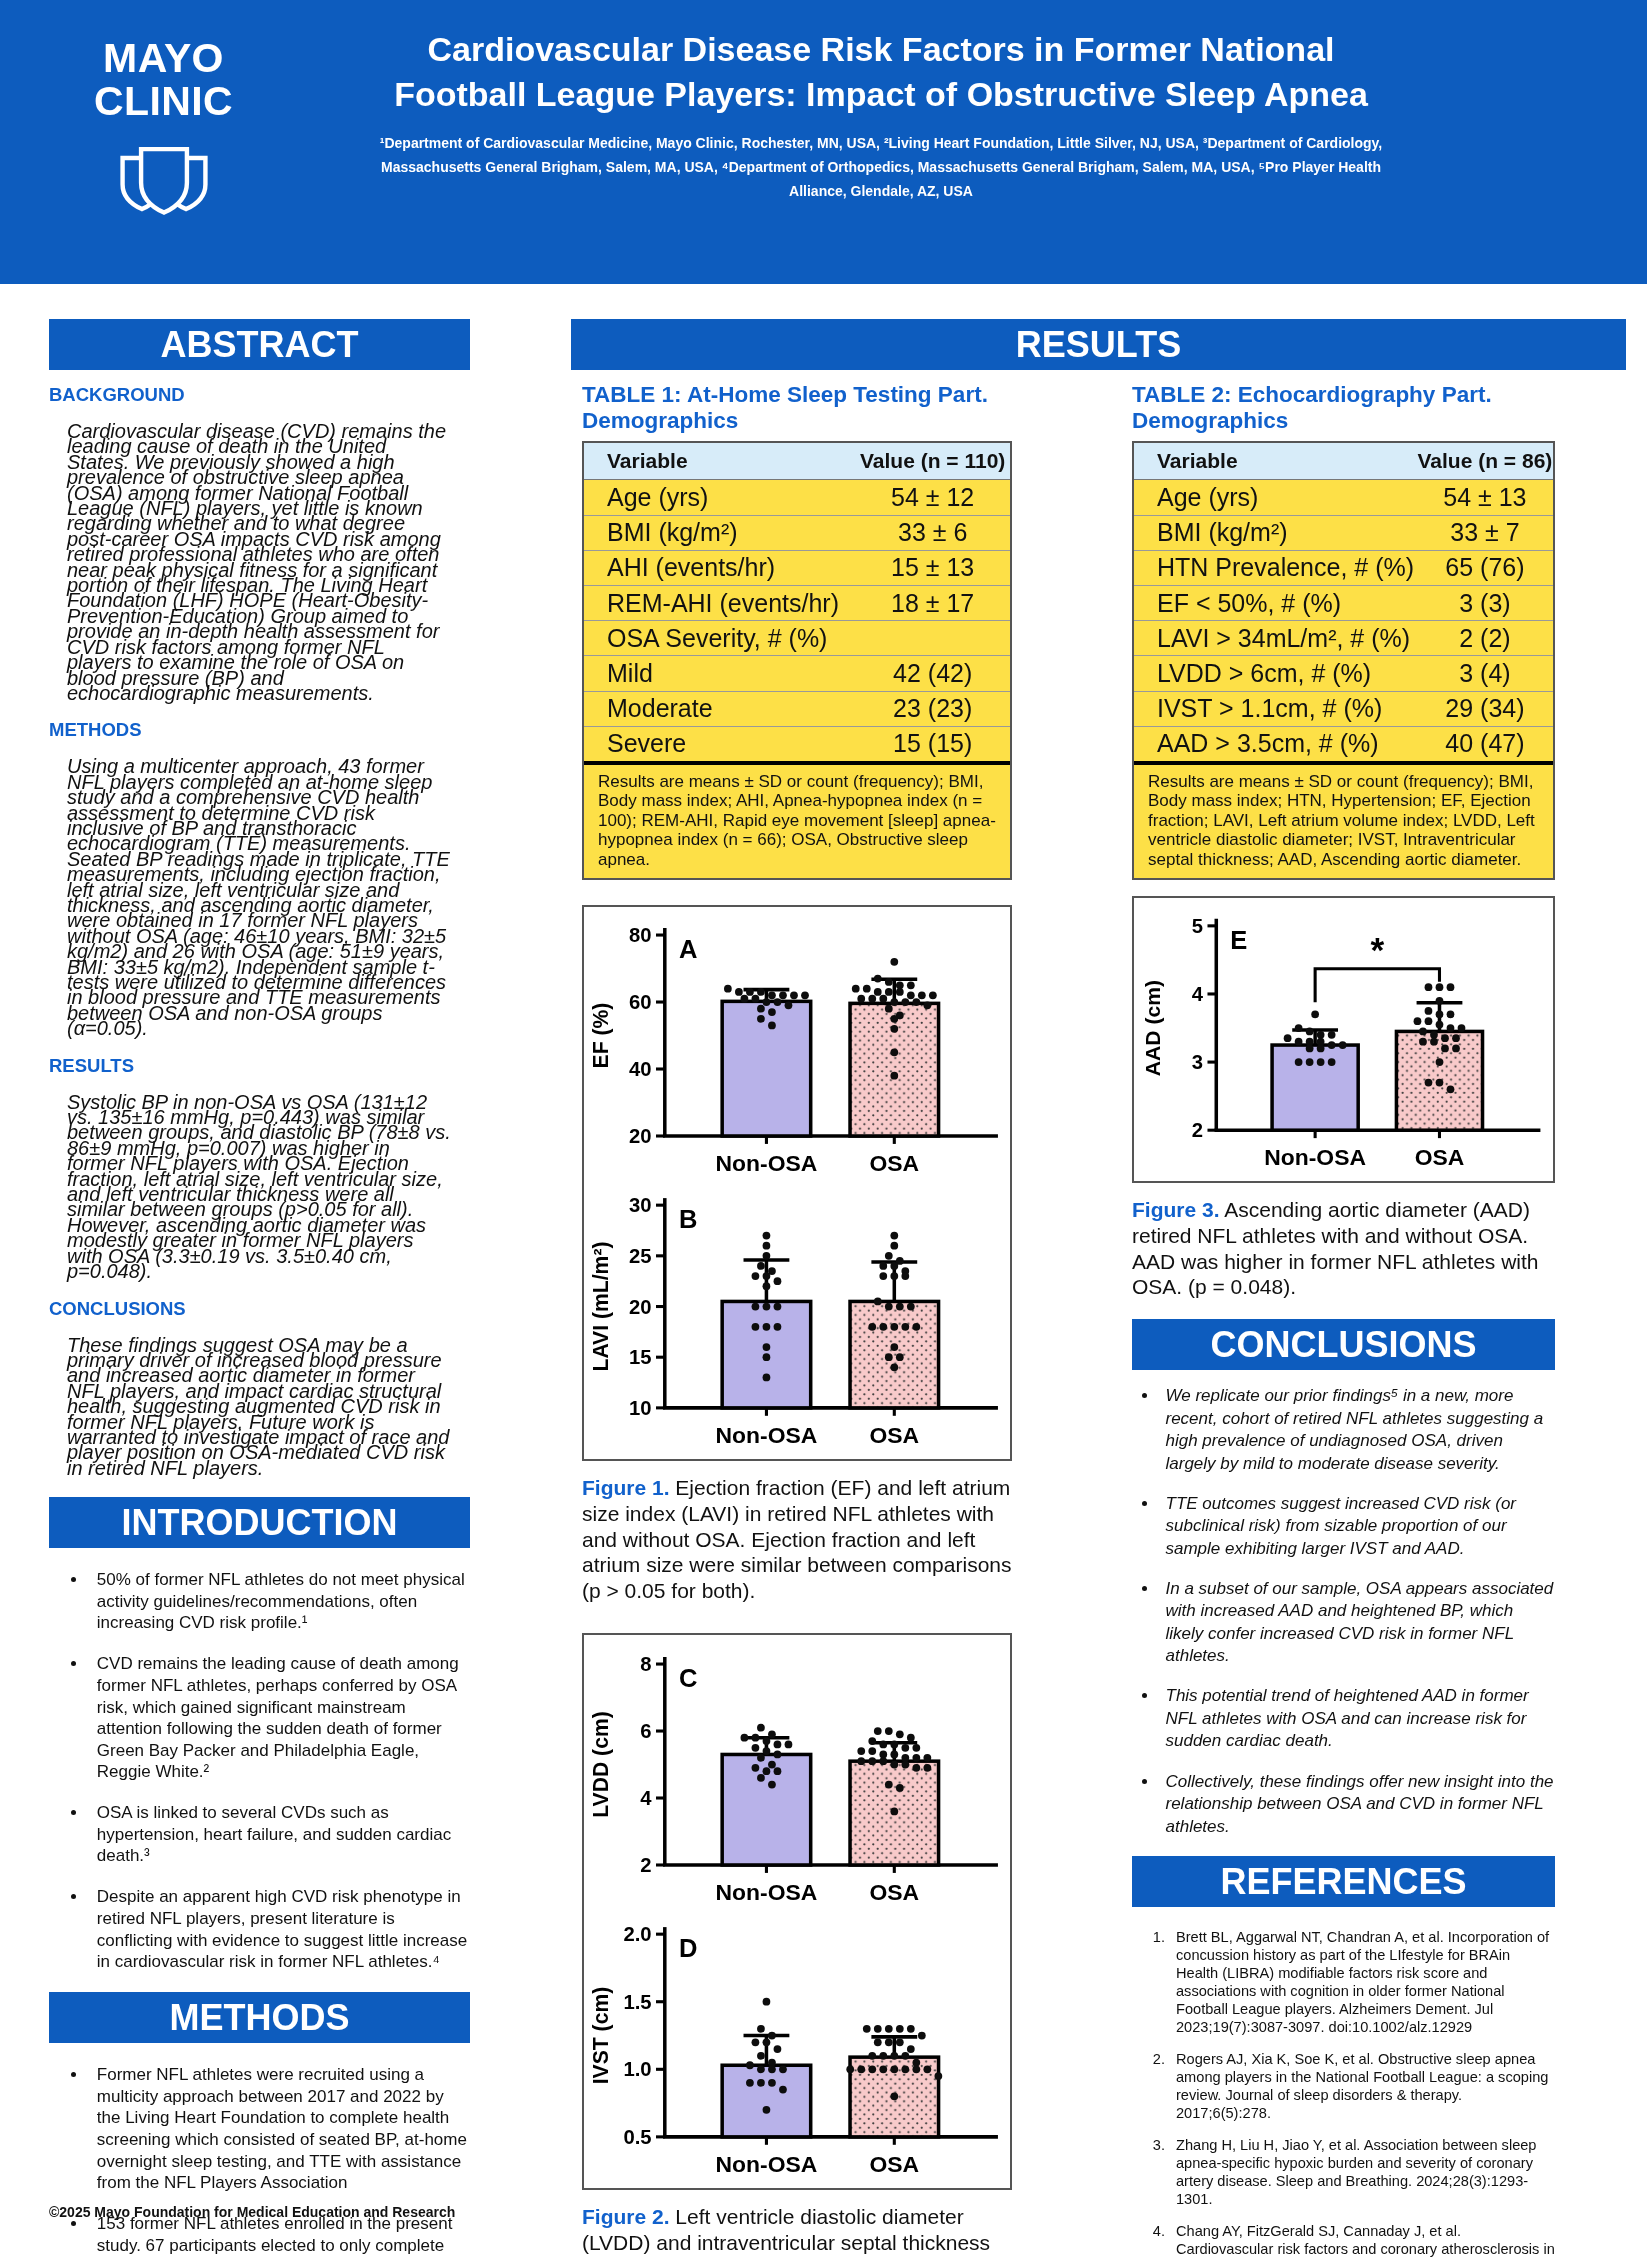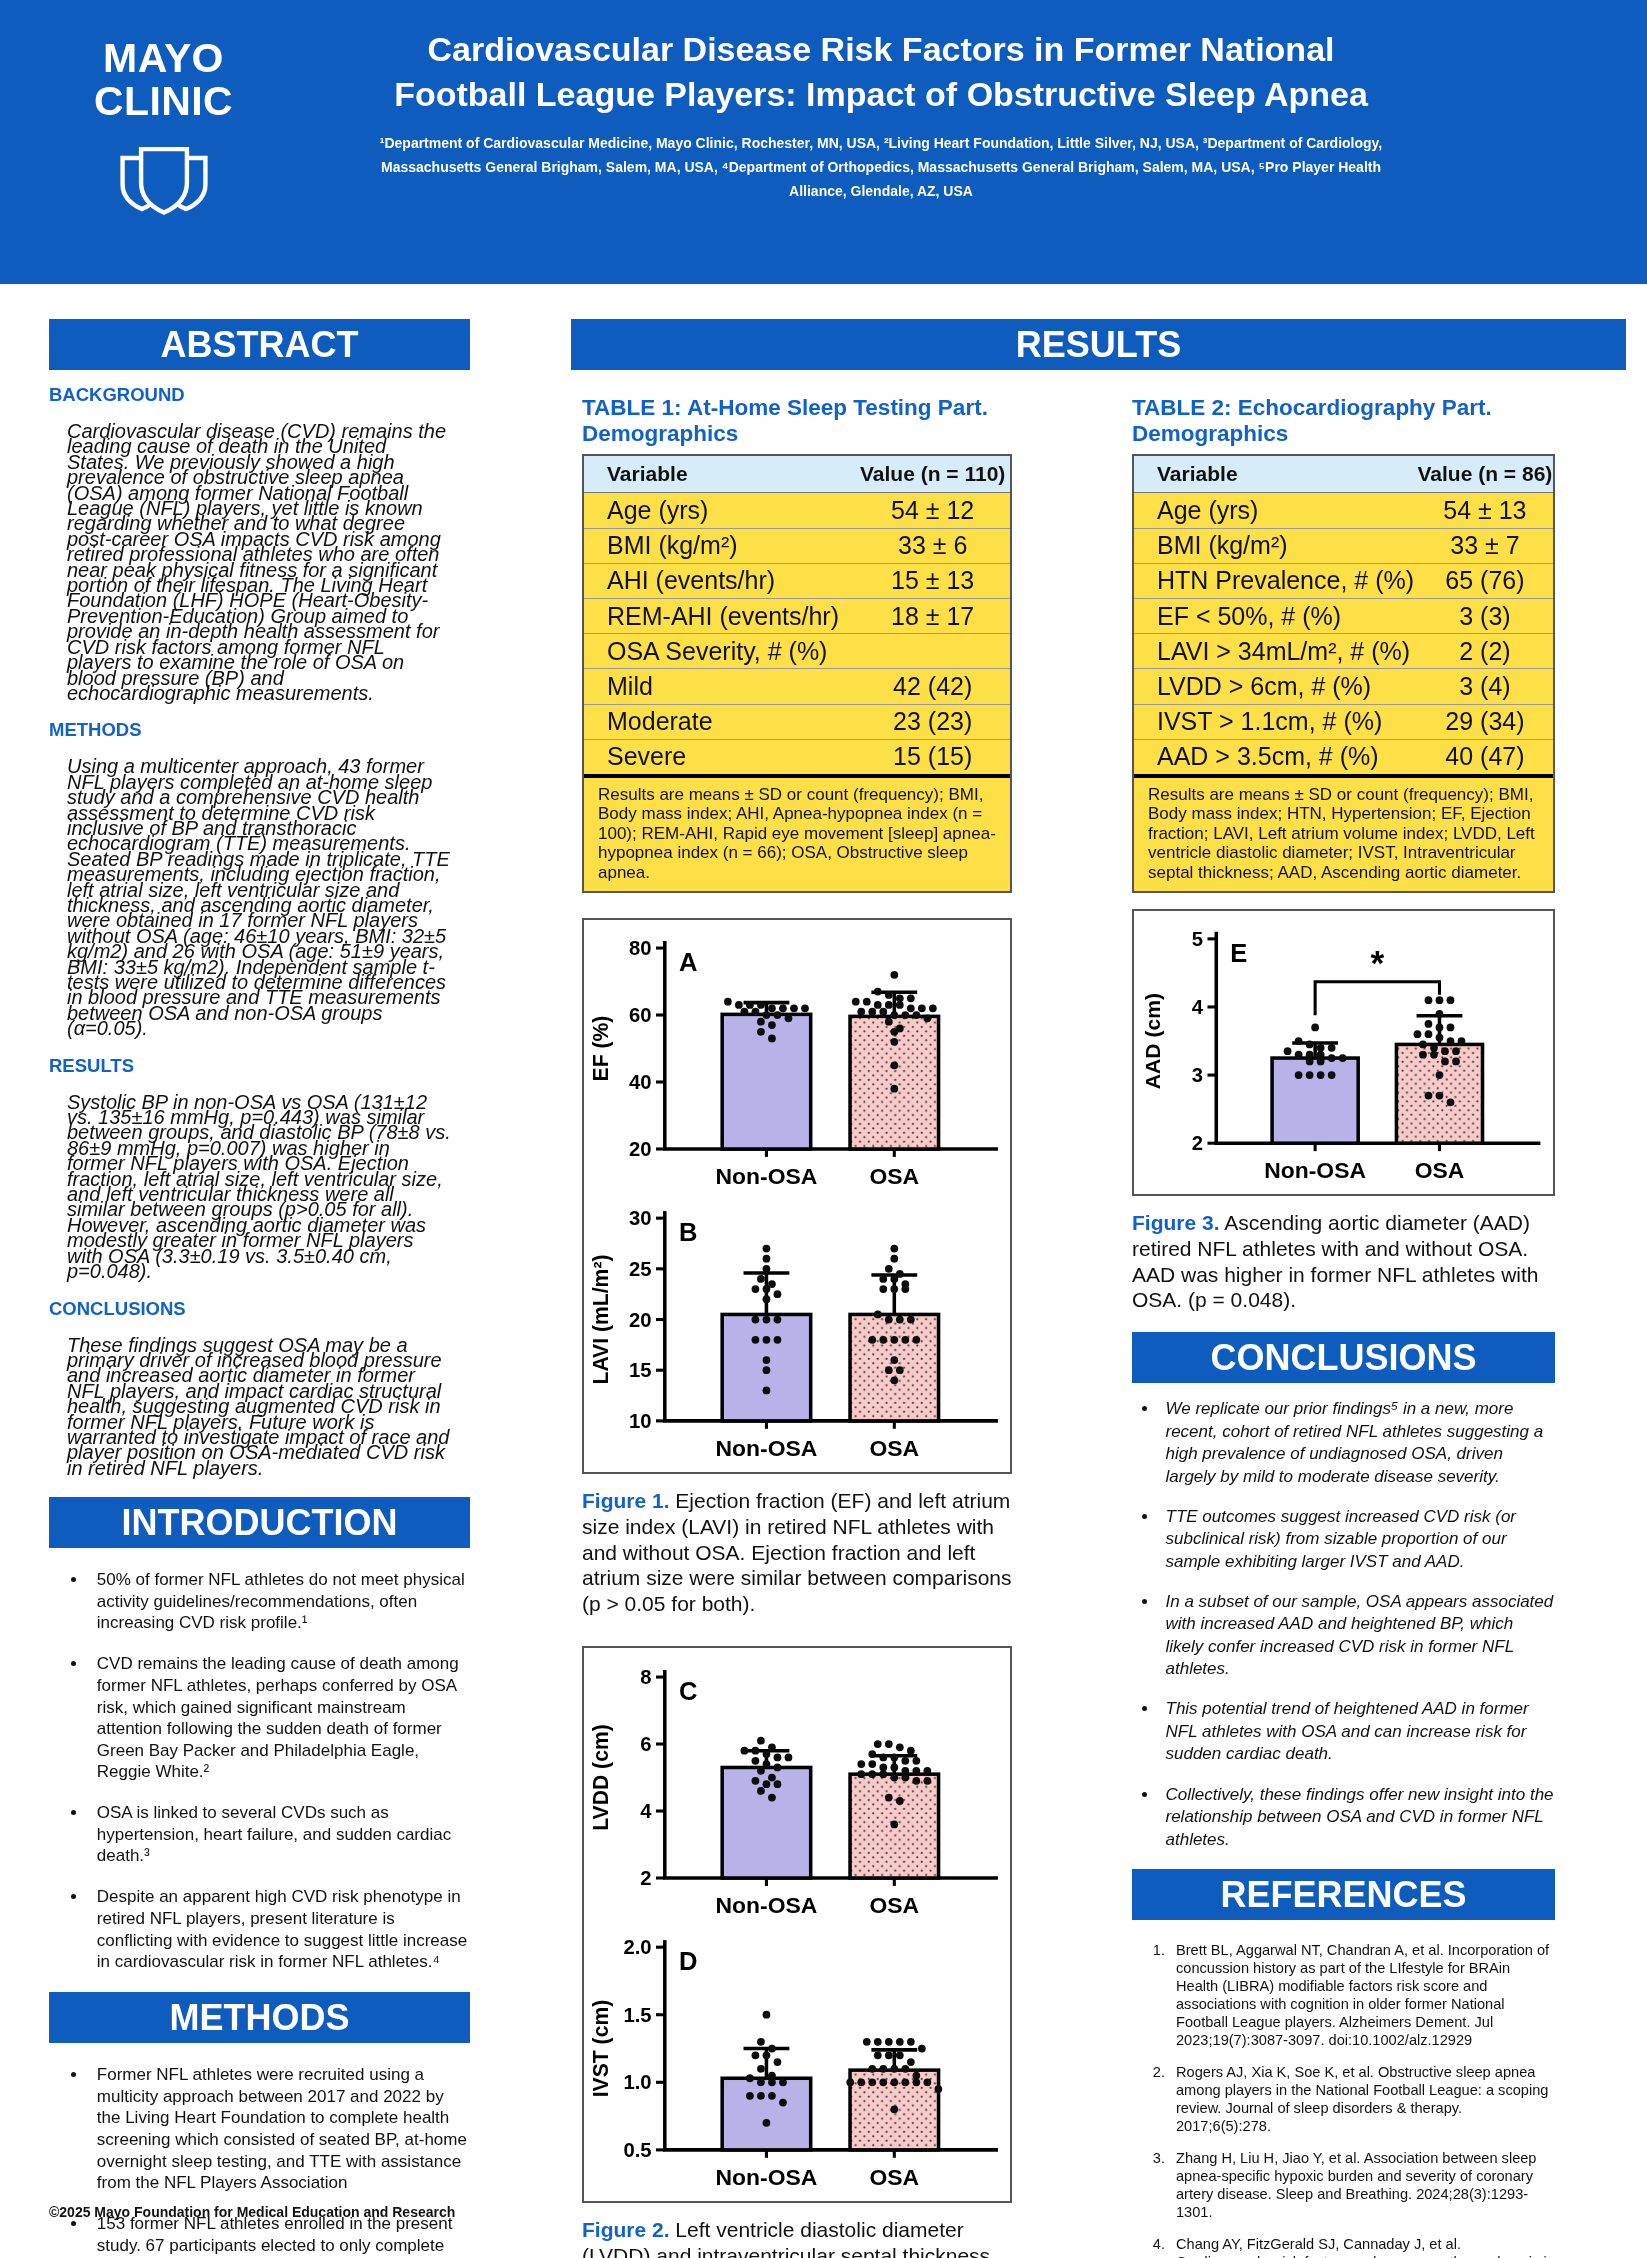--- a/index.html
+++ b/index.html
@@ -31,21 +31,21 @@
 
   
   .sec-head{color:var(--accent);font-size:18.5px;font-weight:bold;margin:14px 0 2.6px;}
   .sec-text{font-size:20px;line-height:15.4px;margin:18px;font-style:italic;}
 
   .bullets{margin:21px 0 0;padding-left:39px;}
   .bullets li{font-size:17px;line-height:21.6px;margin-bottom:19.4px;padding-left:8.8px;}
   .mt{margin-top:16px;}
 
   
-  .tbl-title{color:var(--accent);font-weight:bold;font-size:22.5px;margin:16px 0 7px;}
+  .tbl-title{color:var(--accent);font-weight:bold;font-size:22.5px;margin:3px 0 7px;}
   .tbl-wrap{border:2.6px solid #555;background:#fde047;}
   table{width:100%;border-collapse:collapse;}
   th{background:#d7ecf9;font-size:21px;text-align:left;padding:6.2px 0 6.2px 23px;
      border-bottom:1.8px solid #777;}
   th.val{ text-align:center;padding-left:0;}
   td{font-size:25px;padding:2.6px 0 2.6px 23px;border-bottom:1.3px solid #999;height:24px;}
   td.val{text-align:center;padding-left:0;}
   tbody tr:last-child td{border-bottom:none;}
   .tbl-foot{border-top:4.4px solid #000;font-size:17px;line-height:19.4px;padding:7px 10.6px 8.8px 14px;}
 

